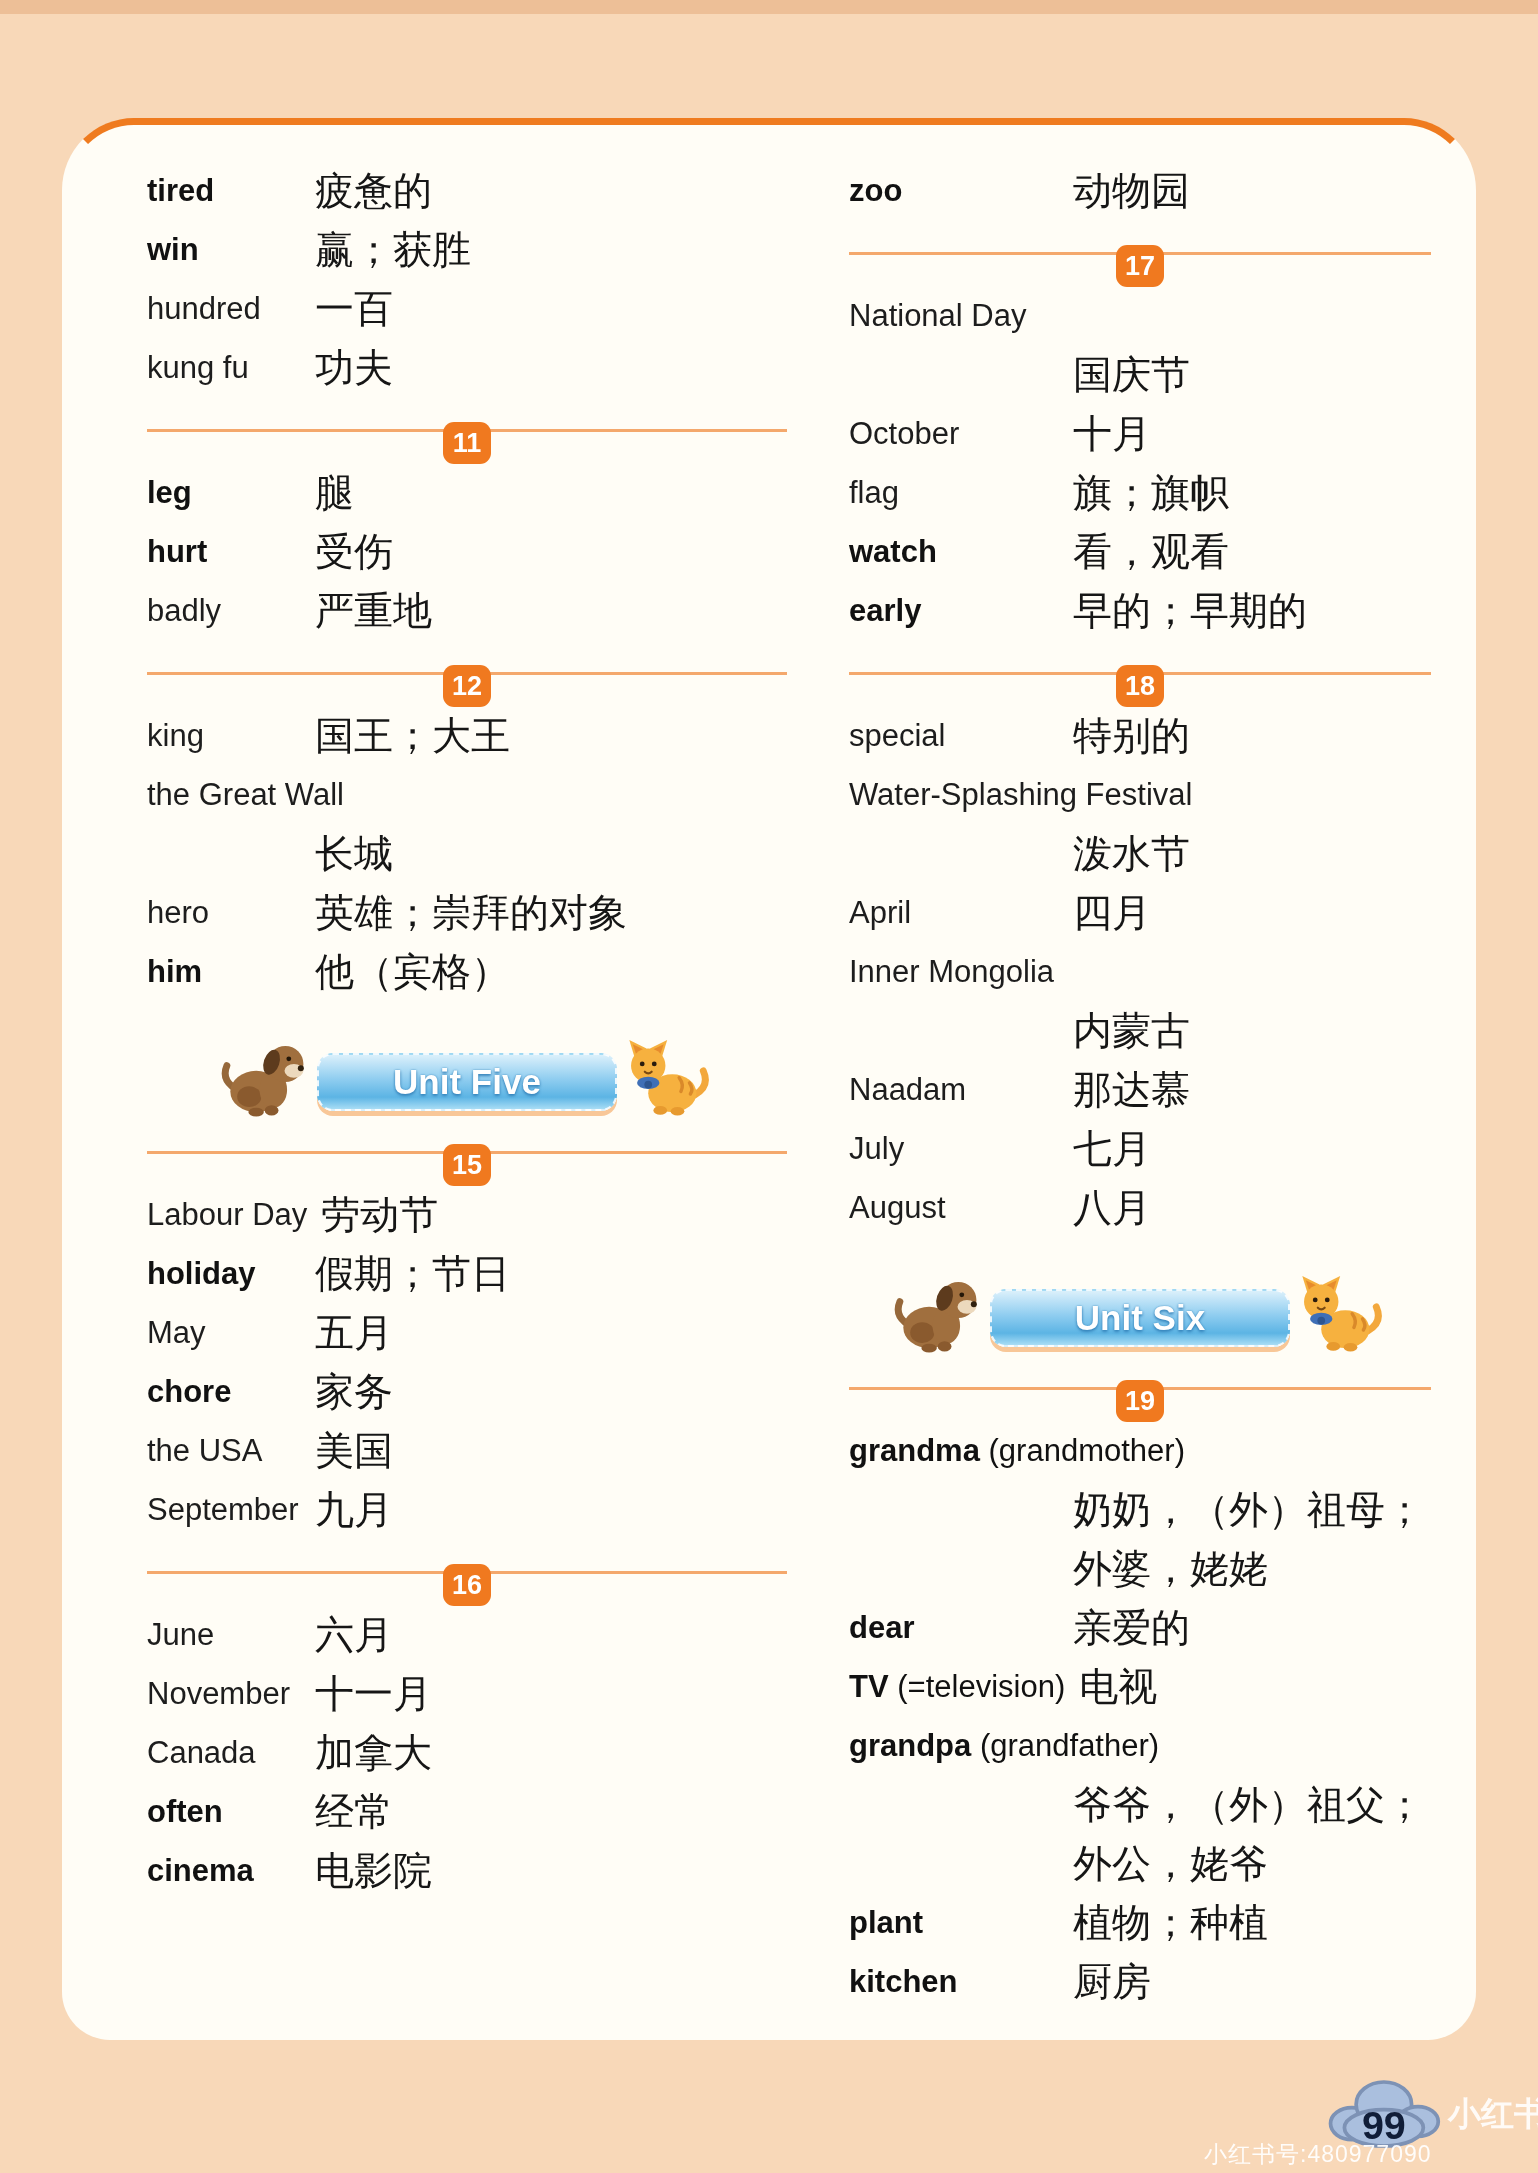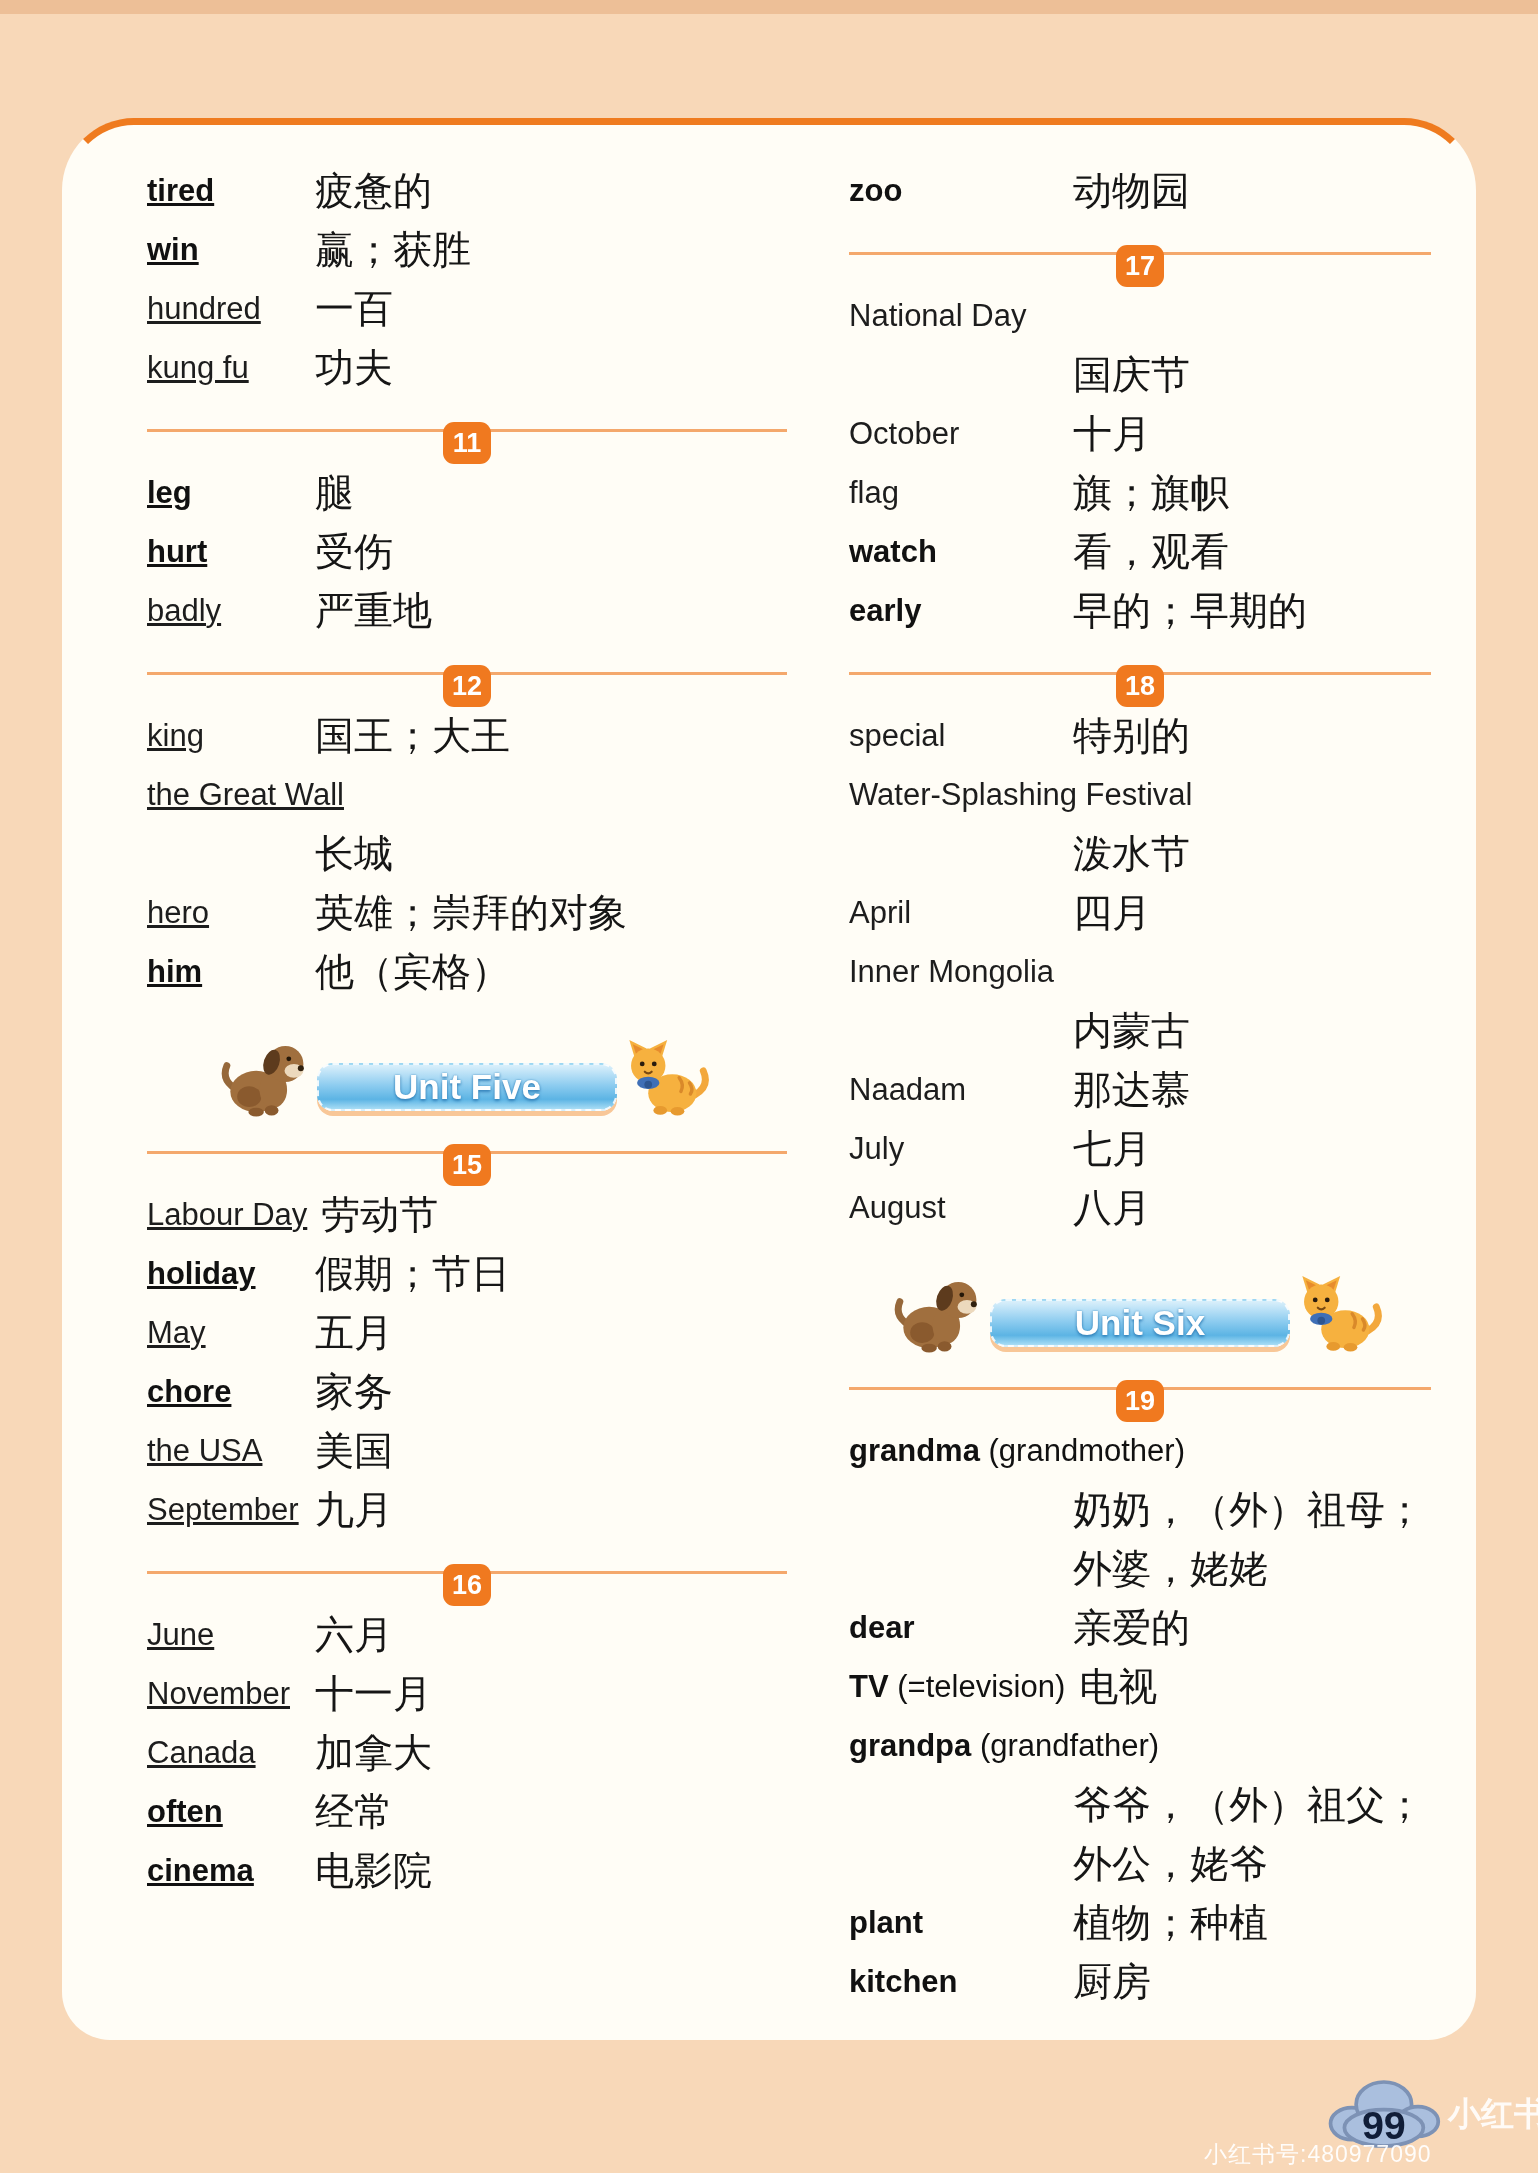--- a/index.html
+++ b/index.html
@@ -19,39 +19,39 @@
   }
 
   .col { position:absolute; top:36px; }
   #col-left  { left:78px;  width:640px; }
   #col-right { left:780px; width:582px; }
 
   .word-row { display:flex; align-items:center; height:59px; font-size:31px; color:#222; }
   .en { font-weight:400; white-space:nowrap; color:#1d1d1d; }
   .en.bold { font-weight:700; color:#111; }
   .en .suffix { font-weight:400; }
-  #col-left  .en { min-width:168px; padding-right:14px;text-decoration:underline; }
+  #col-left  .en { min-width:168px; padding-right:14px; }
   #col-right .en { min-width:224px; padding-right:14px; }
   .zh { font-family:"DejaVu Serif","DejaVu Sans",serif; font-size:39px; color:#161616; white-space:nowrap; }
   #col-left  .wrap-row { padding-left:168px; }
   #col-right .wrap-row { padding-left:224px; }
 
   .divider { position:relative; height:44px; margin:11px 0; display:flex; align-items:center; }
   .divider-line { width:100%; border-top:3px solid #f4a86c; }
   .badge {
     position:absolute; left:50%; top:50%; transform:translate(-50%,-50%);
     min-width:48px; height:42px; padding:0 8px;
     background:#f0791f; border-radius:11px;
     color:#fff; font-weight:700; font-size:27px;
     display:flex; align-items:center; justify-content:center;margin-top:13px;
   }
 
   .banner { display:flex; align-items:flex-end; justify-content:center; height:112px; margin:6px 0; gap:2px; }
   .banner-pill {
-    position:relative; height:48px; min-width:300px; padding:0 34px; margin-bottom:8px;
+    position:relative; height:58px; min-width:300px; padding:0 34px; margin-bottom:8px;
     border-radius:16px;
     background:linear-gradient(180deg,#dbf0fb 0%,#8fcdf0 45%,#5cb4e4 78%,#a8ddf5 100%);
     border:2px dashed rgba(255,255,255,.85);
     box-shadow:0 5px 0 rgba(242,146,58,.5);
     display:flex; align-items:center; justify-content:center;
   }
   .banner-label {
     font-size:35px; font-weight:700; color:#ffffff;
     text-shadow:0 2px 3px rgba(52,130,185,.95), 0 0 2px rgba(52,130,185,.8);
     white-space:nowrap;

